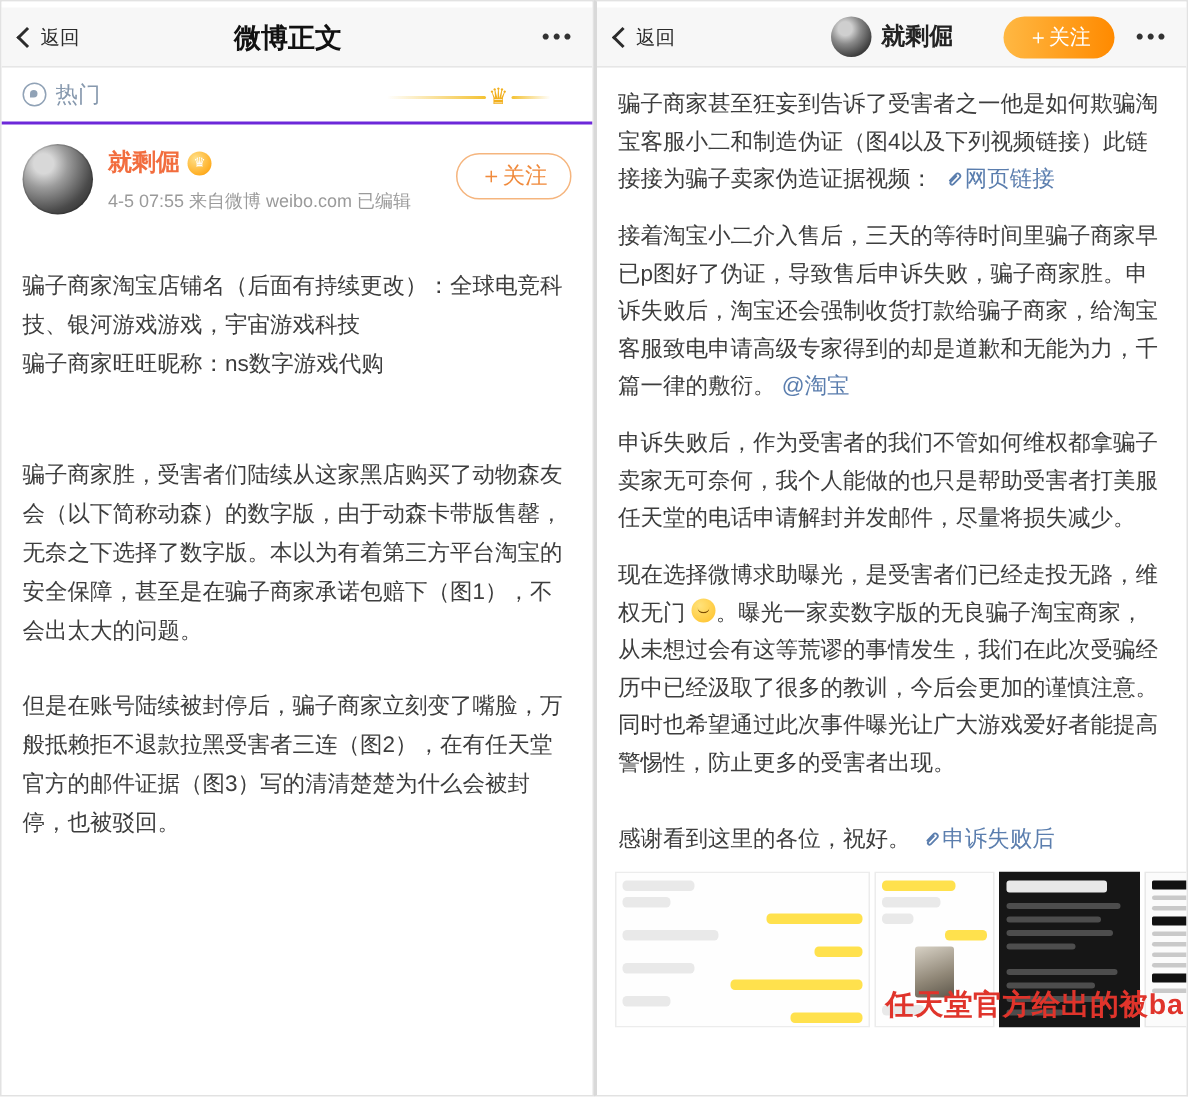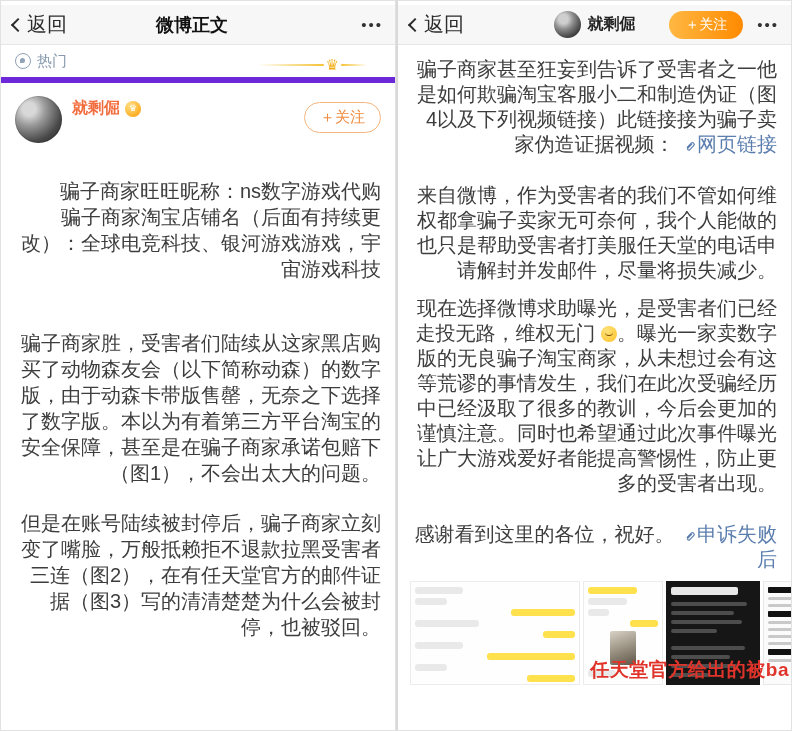--- a/index.html
+++ b/index.html
@@ -7,36 +7,36 @@
               font-family:"Liberation Sans","DejaVu Sans",sans-serif; }
   .screens { display:flex; width:792px; height:731px; background:#cfcfcf; }
   .panel { width:396px; height:731px; background:#ffffff; position:relative; overflow:hidden;
            border:1px solid #e2e2e2; }
   .panel + .panel { border-left:2px solid #d9d9d9; }
 
   
   .topgap { height:4px; background:#ffffff; }
   .nav { height:40px; background:#f7f7f7; border-bottom:1px solid #e6e6e6;
          display:flex; align-items:center; position:relative; padding:0 12px; }
-  .back { display:flex; align-items:center; gap:2px; color:#2b2b2b; font-size:20px; cursor:pointer; }
+  .back { display:flex; align-items:center; gap:2px; color:#2b2b2b; font-size:13px; cursor:pointer; }
   .chev { width:10px; height:10px; border-left:2px solid #2b2b2b; border-bottom:2px solid #2b2b2b;
           transform:rotate(45deg); margin-right:2px; }
   .nav-title { position:absolute; left:0; right:12px; text-align:center; font-size:18px;
                font-weight:700; color:#111; pointer-events:none; }
   .nav-center { position:absolute; left:0; right:0; display:flex; justify-content:center;
                 align-items:center; gap:7px; pointer-events:none; }
   .nav-center .mini-avatar { width:27px; height:27px; border-radius:50%;
         background:radial-gradient(circle at 35% 30%, #cfcfcf 0 18%, #8a8a8a 40%, #3c3c3c 75%, #222); }
   .nav-center .nav-name { font-size:16px; font-weight:700; color:#222; }
   .nav-right { margin-left:auto; display:flex; align-items:center; gap:14px; z-index:2; }
   .more { color:#333; font-size:15px; letter-spacing:2px; cursor:pointer; }
 
   
   .hotrow { height:38px; display:flex; align-items:center; padding:0 14px;
-            border-bottom:6px solid #6d28d9; position:relative; }
+            border-bottom:2px solid #6d28d9; position:relative; }
   .hot-icon { width:16px; height:16px; border:1.5px solid #90a2b6; border-radius:50%;
               position:relative; margin-right:6px; }
   .hot-icon::after { content:""; position:absolute; left:4px; top:4px; width:5px; height:5px;
               border-radius:50% 50% 50% 0; background:#90a2b6; }
   .hot-label { color:#8799ae; font-size:15px; }
   .crown-wrap { position:absolute; right:28px; top:12px; display:flex; align-items:center; }
   .crown-line { width:66px; height:2px; border-radius:2px;
        background:linear-gradient(to right, rgba(250,205,60,0), #f4c232); }
   .crown-glyph { color:#f2b01e; font-size:15px; line-height:1; margin:0 2px; }
   .crown-line2 { width:26px; height:2px; border-radius:2px;
@@ -54,21 +54,21 @@
        background:radial-gradient(circle at 35% 30%, #ffe08a, #ffaf24 70%, #f29100);
        display:flex; align-items:center; justify-content:center;
        color:#fff; font-size:9px; line-height:1; }
   .meta { color:#9a9a9a; font-size:12px; margin-top:7px; }
   .follow-outline { margin-left:auto; margin-top:6px; padding:5px 15px; border:1px solid #f5b57e;
        border-radius:999px; color:#f08a3c; font-size:15px; background:#fff; cursor:pointer; }
   .follow-filled { padding:5px 16px; border:none; border-radius:999px; color:#fff; font-size:14px;
        background:linear-gradient(to right,#ffb843,#ff8a00); cursor:pointer; }
 
   
-  .post { padding:9px 14px 0; font-size:20px; color:#3d3d3d;text-align:right; }
+  .post { padding:9px 14px 0; font-size:15px; color:#3d3d3d; }
   .panel-left .post { line-height:26px; }
   .panel-right .post { line-height:25px; padding-top:12px; }
   .blue { color:#5b7eae; cursor:pointer; }
   .gapL { height:24px; } .gapR { height:13px; }
   .clip-svg { vertical-align:-1px; margin:0 1px 0 4px; }
   .emoji-tear { display:inline-block; width:16px; height:16px; border-radius:50%;
        background:radial-gradient(circle at 35% 30%, #ffe27a, #ffc93c 75%, #f0a800);
        position:relative; vertical-align:-2px; }
   .emoji-tear::after { content:""; position:absolute; left:4px; top:5px; width:8px; height:4px;
        border-bottom:1.6px solid #7a4b00; border-radius:0 0 8px 8px; }
@@ -122,29 +122,30 @@
       </span>
     </div>
 
     <div class="profile">
       <div class="avatar"></div>
       <div class="pinfo">
         <div class="name-row">
           <span class="uname">就剩倔</span>
           <span class="vip-badge">♛</span>
         </div>
+        <div class="meta">4-5 07:55 来自微博 weibo.com 已编辑</div>
       </div>
       <button class="follow-outline">＋关注</button>
     </div>
 
     <div class="post">
       <div class="gapL"></div>
       <div>
+        <div>骗子商家淘宝店铺名（后面有持续更改）：全球电竞科技、银河游戏游戏，宇宙游戏科技</div>
         <div>骗子商家旺旺昵称：ns数字游戏代购</div>
-        <div>骗子商家淘宝店铺名（后面有持续更改）：全球电竞科技、银河游戏游戏，宇宙游戏科技</div>
       </div>
       <div class="gapL"></div>
       <div class="gapL"></div>
       <div>骗子商家胜，受害者们陆续从这家黑店购买了动物森友会（以下简称动森）的数字版，由于动森卡带版售罄，无奈之下选择了数字版。本以为有着第三方平台淘宝的安全保障，甚至是在骗子商家承诺包赔下（图1），不会出太大的问题。</div>
       <div class="gapL"></div>
       <div>但是在账号陆续被封停后，骗子商家立刻变了嘴脸，万般抵赖拒不退款拉黑受害者三连（图2），在有任天堂官方的邮件证据（图3）写的清清楚楚为什么会被封停，也被驳回。</div>
       <div class="gapL"></div>
 
     </div>
   </div>
@@ -167,22 +168,26 @@
     </div>
 
     <div class="post">
       <div>
         <span>骗子商家甚至狂妄到告诉了受害者之一他是如何欺骗淘宝客服小二和制造伪证（图4以及下列视频链接）此链接接为骗子卖家伪造证据视频：</span>
         <span class="blue"><svg class="clip-svg" width="12" height="12" viewBox="0 0 12 12">
               <path d="M3.2 7.4 L7.2 3.2 a1.7 1.7 0 0 1 2.5 2.4 L5.6 9.8 a1.1 1.1 0 0 1 -1.7 -1.6 L7.6 4.4" fill="none" stroke="#5b7eae" stroke-width="1.2" stroke-linecap="round"></path>
             </svg><span>网页链接</span></span>
       </div>
       <div class="gapR"></div>
-      <div class="gapR"></div>
-      <div>来自微博，作为受害者的我们不管如何维权都拿骗子卖家无可奈何，我个人能做的也只是帮助受害者打美服任天堂的电话申请解封并发邮件，尽量将损失减少。</div>
+      <div>
+        <span>接着淘宝小二介入售后，三天的等待时间里骗子商家早已p图好了伪证，导致售后申诉失败，骗子商家胜。申诉失败后，淘宝还会强制收货打款给骗子商家，给淘宝客服致电申请高级专家得到的却是道歉和无能为力，千篇一律的敷衍。</span>
+        <span class="blue">@淘宝</span>
+      </div>
+      <div class="gapR"></div>
+      <div>申诉失败后，作为受害者的我们不管如何维权都拿骗子卖家无可奈何，我个人能做的也只是帮助受害者打美服任天堂的电话申请解封并发邮件，尽量将损失减少。</div>
       <div class="gapR"></div>
       <div>
         <span>现在选择微博求助曝光，是受害者们已经走投无路，维权无门 </span><span class="emoji-tear"></span><span>。曝光一家卖数字版的无良骗子淘宝商家，从未想过会有这等荒谬的事情发生，我们在此次受骗经历中已经汲取了很多的教训，今后会更加的谨慎注意。同时也希望通过此次事件曝光让广大游戏爱好者能提高警惕性，防止更多的受害者出现。</span>
       </div>
       <div class="gapR"></div>
       <div class="gapR"></div>
       <div>
         <span>感谢看到这里的各位，祝好。</span>
         <span class="blue"><svg class="clip-svg" width="12" height="12" viewBox="0 0 12 12">
               <path d="M3.2 7.4 L7.2 3.2 a1.7 1.7 0 0 1 2.5 2.4 L5.6 9.8 a1.1 1.1 0 0 1 -1.7 -1.6 L7.6 4.4" fill="none" stroke="#5b7eae" stroke-width="1.2" stroke-linecap="round"></path>

